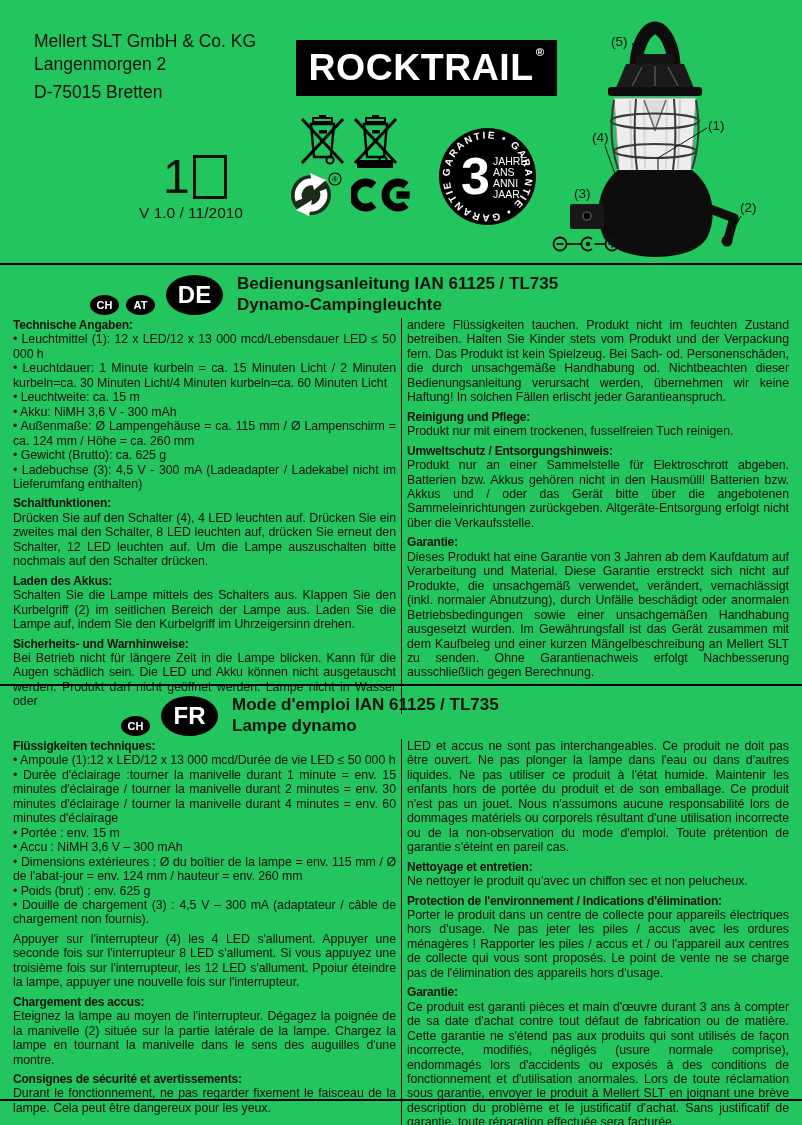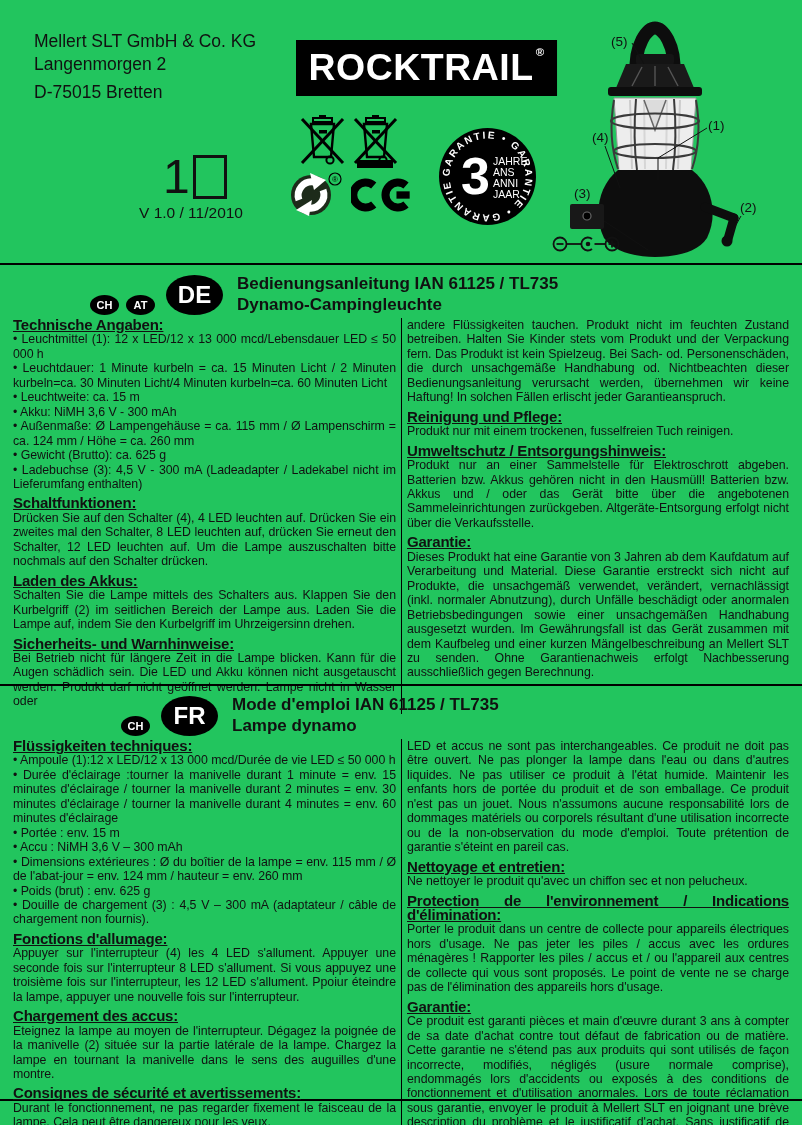--- a/index.html
+++ b/index.html
@@ -29,21 +29,21 @@
         border-radius:50%;font-weight:bold;}
   .oval.sm{width:29px;height:20px;font-size:11px;}
   .oval.lg{width:57px;height:40px;font-size:24px;margin-left:4px;}
   .sec-titles{margin-left:7px;font-weight:bold;font-size:17px;line-height:21px;}
   .cols{display:flex;padding:3px 13px 0 13px;}
   .col{width:50%;box-sizing:border-box;font-size:12.35px;line-height:14.45px;
        text-align:justify;letter-spacing:-.05px;}
   .col.left{padding-right:5px;}
   .col.right{border-left:1.5px solid #000;padding-left:5px;}
   .blk{margin-bottom:5px;}
-  .h{font-weight:bold;text-decoration:underline;font-size:15px;letter-spacing:-.2px;}
+  .h{font-weight:bold;font-size:12px;letter-spacing:-.2px;}
   .p{white-space:pre-line;}
   svg text{font-family:"Liberation Sans",sans-serif;}
 </style>
 </head>
 <body>
 
 <div class="page">
 
   <div class="abs address">
     <div>Mellert SLT GmbH &amp; Co. KG</div>
@@ -243,21 +243,20 @@
           <div class="h">Flüssigkeiten techniques:</div>
           <div class="p">• Ampoule (1):12 x LED/12 x 13 000 mcd/Durée de vie LED ≤ 50 000 h
 • Durée d'éclairage :tourner la manivelle durant 1 minute = env. 15 minutes d'éclairage / tourner la manivelle durant 2 minutes = env. 30 minutes d'éclairage / tourner la manivelle durant 4 minutes = env. 60 minutes d'éclairage
 • Portée : env. 15 m
 • Accu : NiMH 3,6 V – 300 mAh
 • Dimensions extérieures : Ø du boîtier de la lampe = env. 115 mm / Ø de l'abat-jour = env. 124 mm / hauteur = env. 260 mm
 • Poids (brut) : env. 625 g
 • Douille de chargement (3) : 4,5 V – 300 mA (adaptateur / câble de chargement non fournis).</div>
         </div>
         <div class="blk">
-          <div class="h">Fonctions d'allumage:</div>
           <div class="p">Appuyer sur l'interrupteur (4) les 4 LED s'allument. Appuyer une seconde fois sur l'interrupteur 8 LED s'allument. Si vous appuyez une troisième fois sur l'interrupteur, les 12 LED s'allument. Ppoiur éteindre la lampe, appuyer une nouvelle fois sur l'interrupteur.</div>
         </div>
         <div class="blk">
           <div class="h">Chargement des accus:</div>
           <div class="p">Eteignez la lampe au moyen de l'interrupteur. Dégagez la poignée de la manivelle (2) située sur la partie latérale de la lampe. Chargez la lampe en tournant la manivelle dans le sens des auguilles d'une montre.</div>
         </div>
         <div class="blk">
           <div class="h">Consignes de sécurité et avertissements:</div>
           <div class="p">Durant le fonctionnement, ne pas regarder fixement le faisceau de la lampe. Cela peut être dangereux pour les yeux.</div>
         </div>

